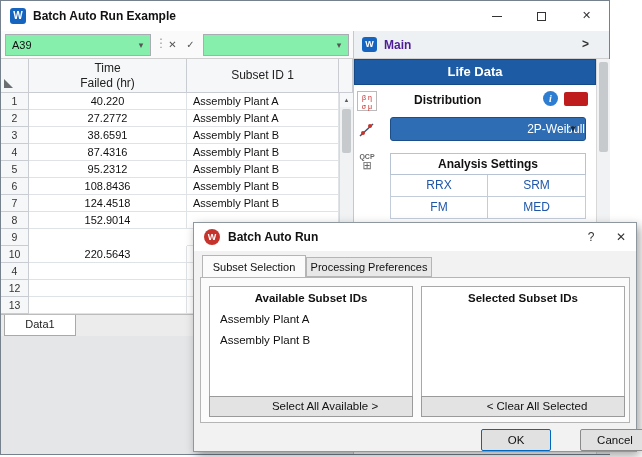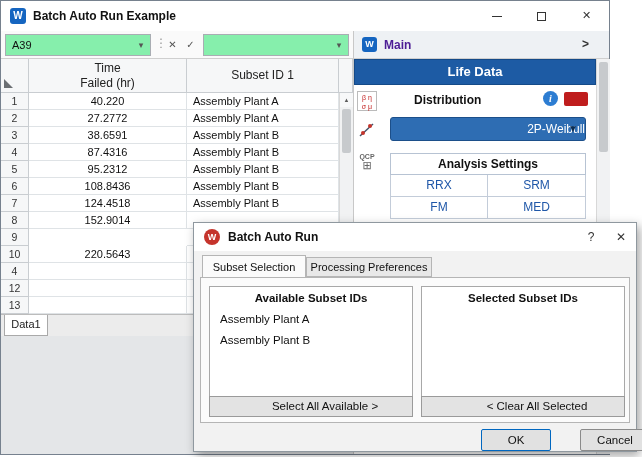--- a/index.html
+++ b/index.html
@@ -37,21 +37,21 @@
   #hfiller { left: 338px; width: 14px; }
   #gridrows { position: absolute; left: 0; top: 92px; width: 352px; background: #fff; }
   .gr { position: relative; height: 17px; }
   .rh { position: absolute; left: 0; top: 0; width: 28px; height: 17px; background: #f6f7f8; border-right: 1px solid #c9cdd1; border-bottom: 1px solid #c9cdd1; font-size: 10.5px; text-align: center; line-height: 16px; color: #333; }
   .tc { position: absolute; left: 28px; top: 0; width: 158px; height: 17px; border-right: 1px solid #dfe3e6; border-bottom: 1px solid #dfe3e6; font-size: 11px; text-align: center; line-height: 16px; }
   .sc { position: absolute; left: 186px; top: 0; width: 152px; height: 17px; border-right: 1px solid #dfe3e6; border-bottom: 1px solid #dfe3e6; font-size: 11px; padding-left: 6px; line-height: 16px; }
   .vscroll { background: #f1f2f3; border-left: 1px solid #d8d8d8; }
   .sarrow { position: absolute; left: 0; width: 100%; height: 14px; text-align: center; line-height: 14px; font-size: 6px; color: #5a5a5a; background: #f7f8f9; }
   .sthumb { position: absolute; left: 2px; right: 2px; background: #c7cacd; border-radius: 2px; }
   #tabbar { position: absolute; left: 0; top: 313px; width: 352px; height: 22px; background: #ececec; border-top: 1px solid #bcbcbc; }
-  #sheettab { position: absolute; left: 3px; top: 0; width: 44px; height: 21px; background: #fff; border: 1px solid #a9a9a9; border-top: none; font-size: 11px; text-align: center; line-height: 19px; color: #222; }
+  #sheettab { position: absolute; left: 3px; top: 0; width: 72px; height: 21px; background: #fff; border: 1px solid #a9a9a9; border-top: none; font-size: 11px; text-align: center; line-height: 19px; color: #222; }
   #mdibg { position: absolute; left: 0; top: 335px; width: 352px; height: 118px; background: #e4e6e8; }
 
   
   #panel { position: absolute; left: 352px; top: 58px; width: 256px; height: 395px; background: #fff; border-left: 1px solid #c8c8c8; }
   #banner { position: absolute; left: 0; top: 0; width: 242px; height: 26px; background: #1d5ba4; border: 1px solid #144a88; color: #fff; font-weight: bold; font-size: 13px; text-align: center; line-height: 24px; }
   #pscroll { position: absolute; left: 242px; top: 0; width: 14px; height: 395px; }
   #iconstrip { position: absolute; left: 0; top: 26px; width: 26px; height: 369px; background: #fff; }
   #betaicon { position: absolute; left: 3px; top: 6px; width: 20px; height: 20px; border: 1px solid #bbb; background: #fff; text-align: center; color: #c22222; font-size: 7px; line-height: 9px; padding-top: 1px; }
   #ploticon { position: absolute; left: 4px; top: 36px; width: 18px; height: 18px; }
   #qcpicon { position: absolute; left: 1px; top: 68px; width: 24px; text-align: center; color: #666; }

